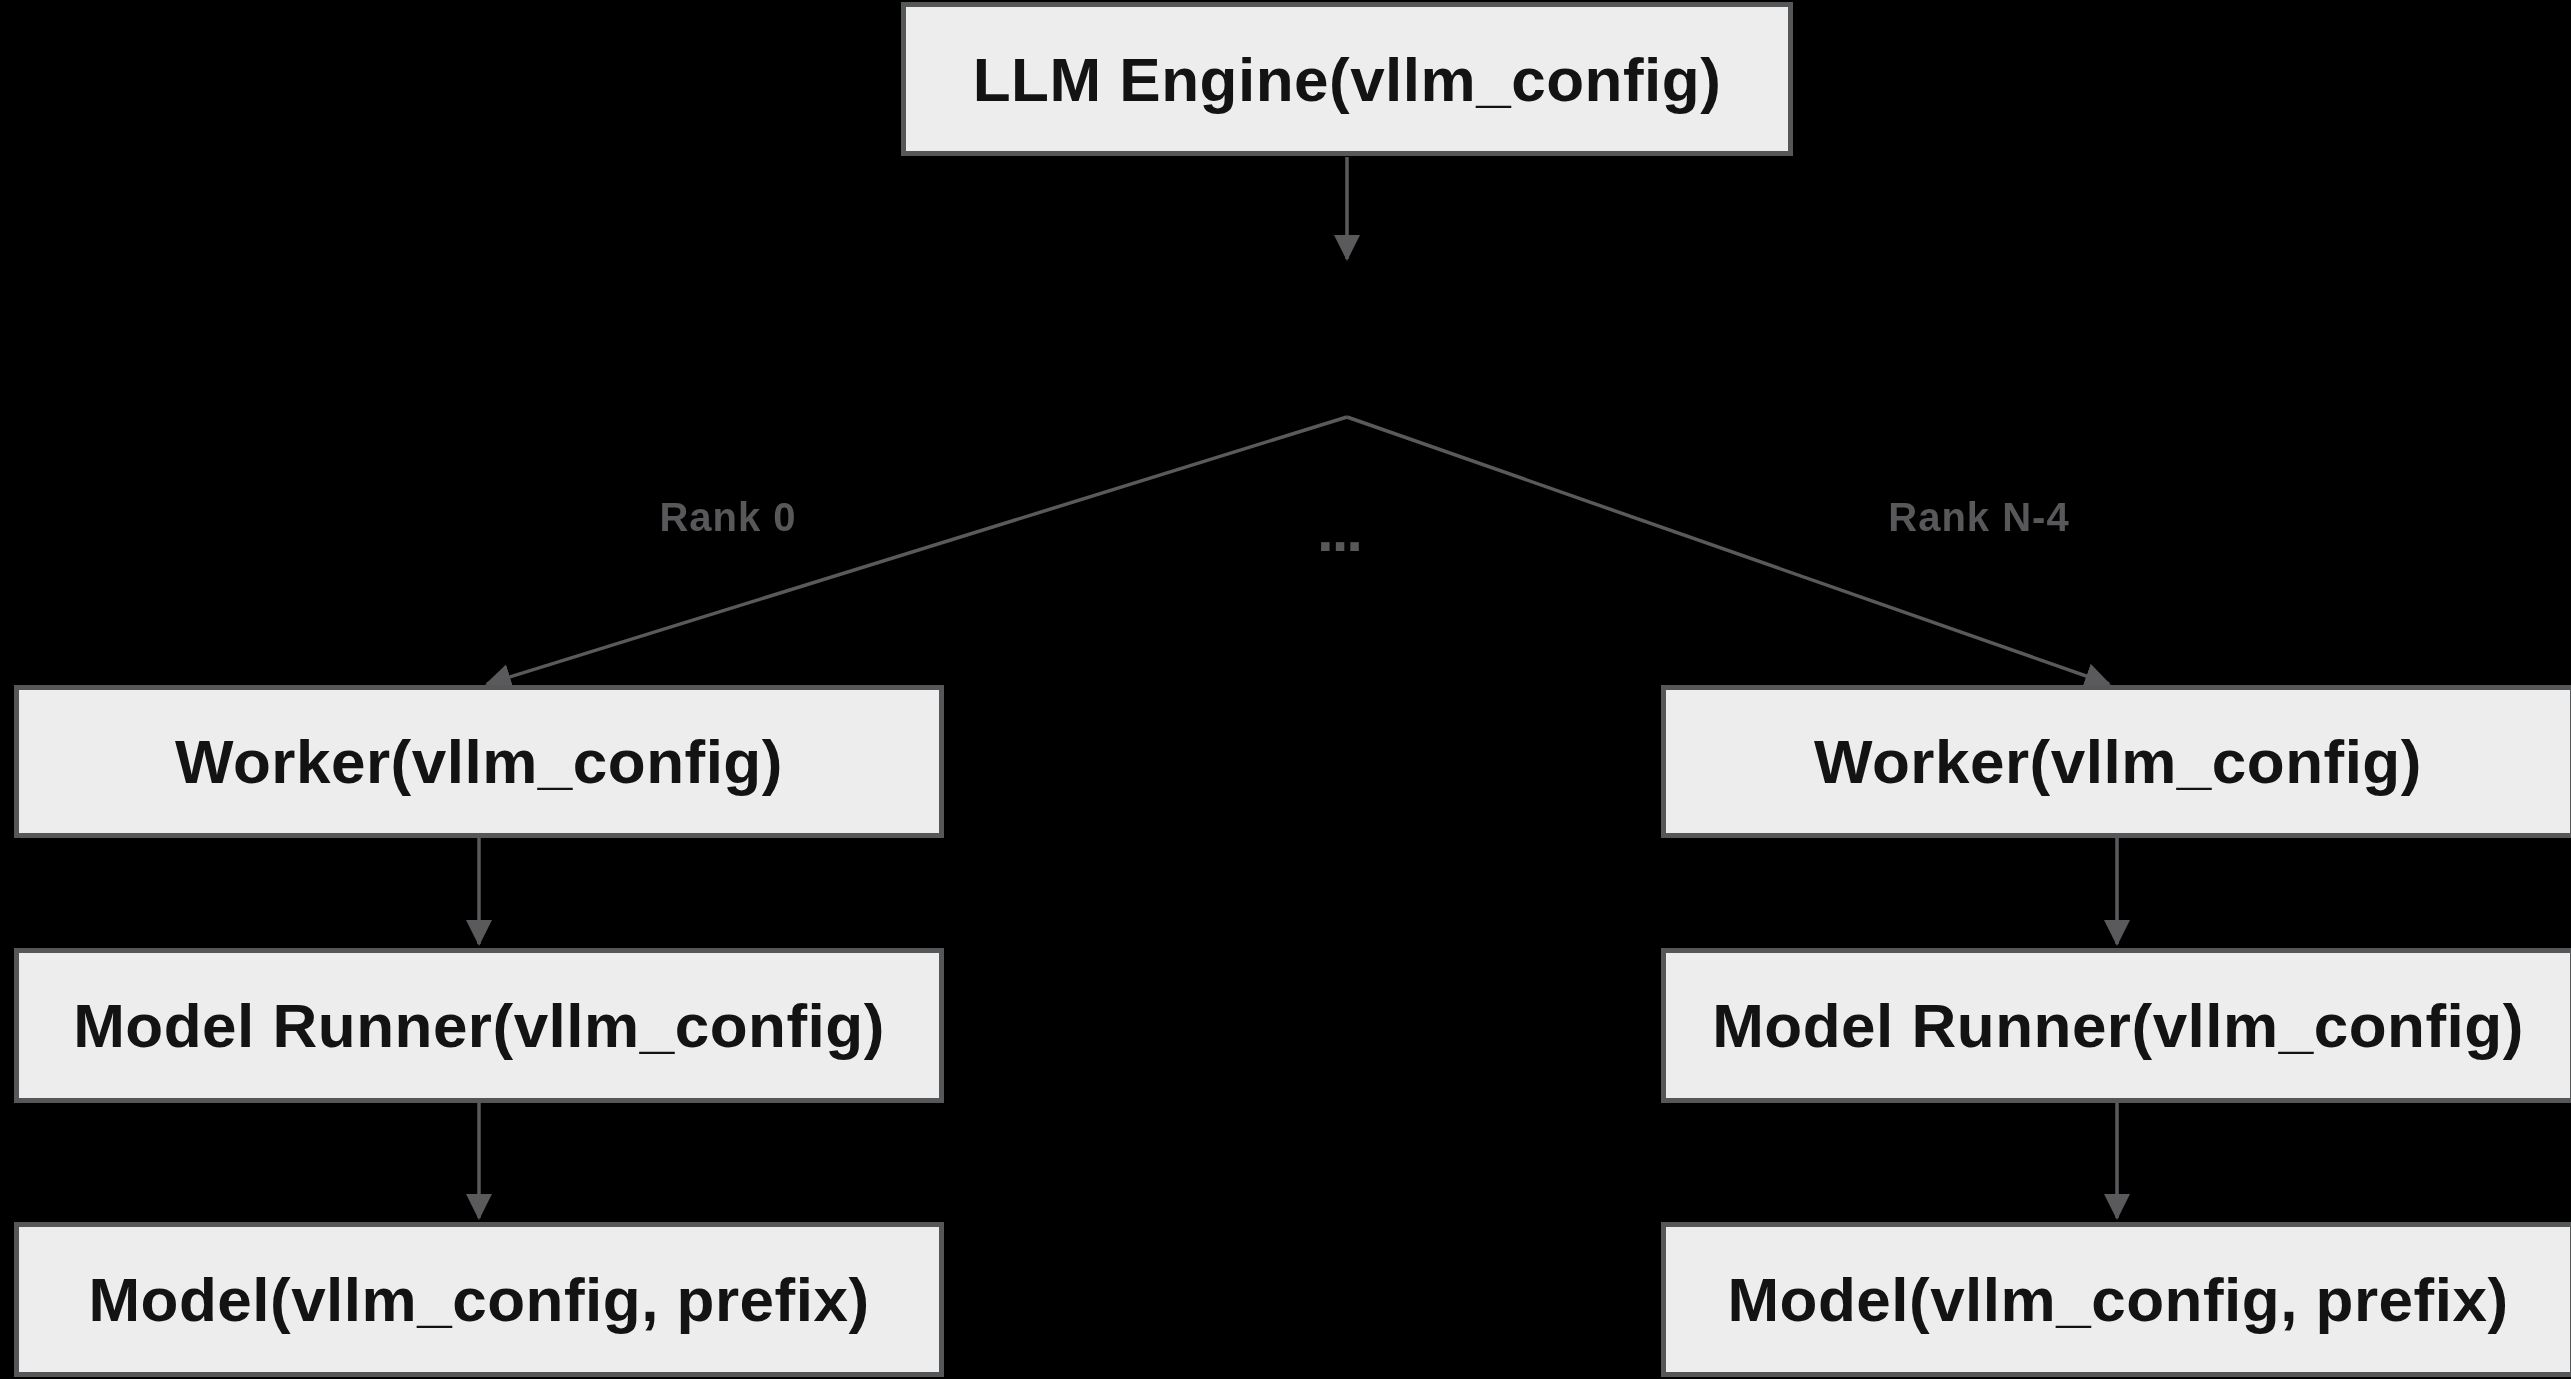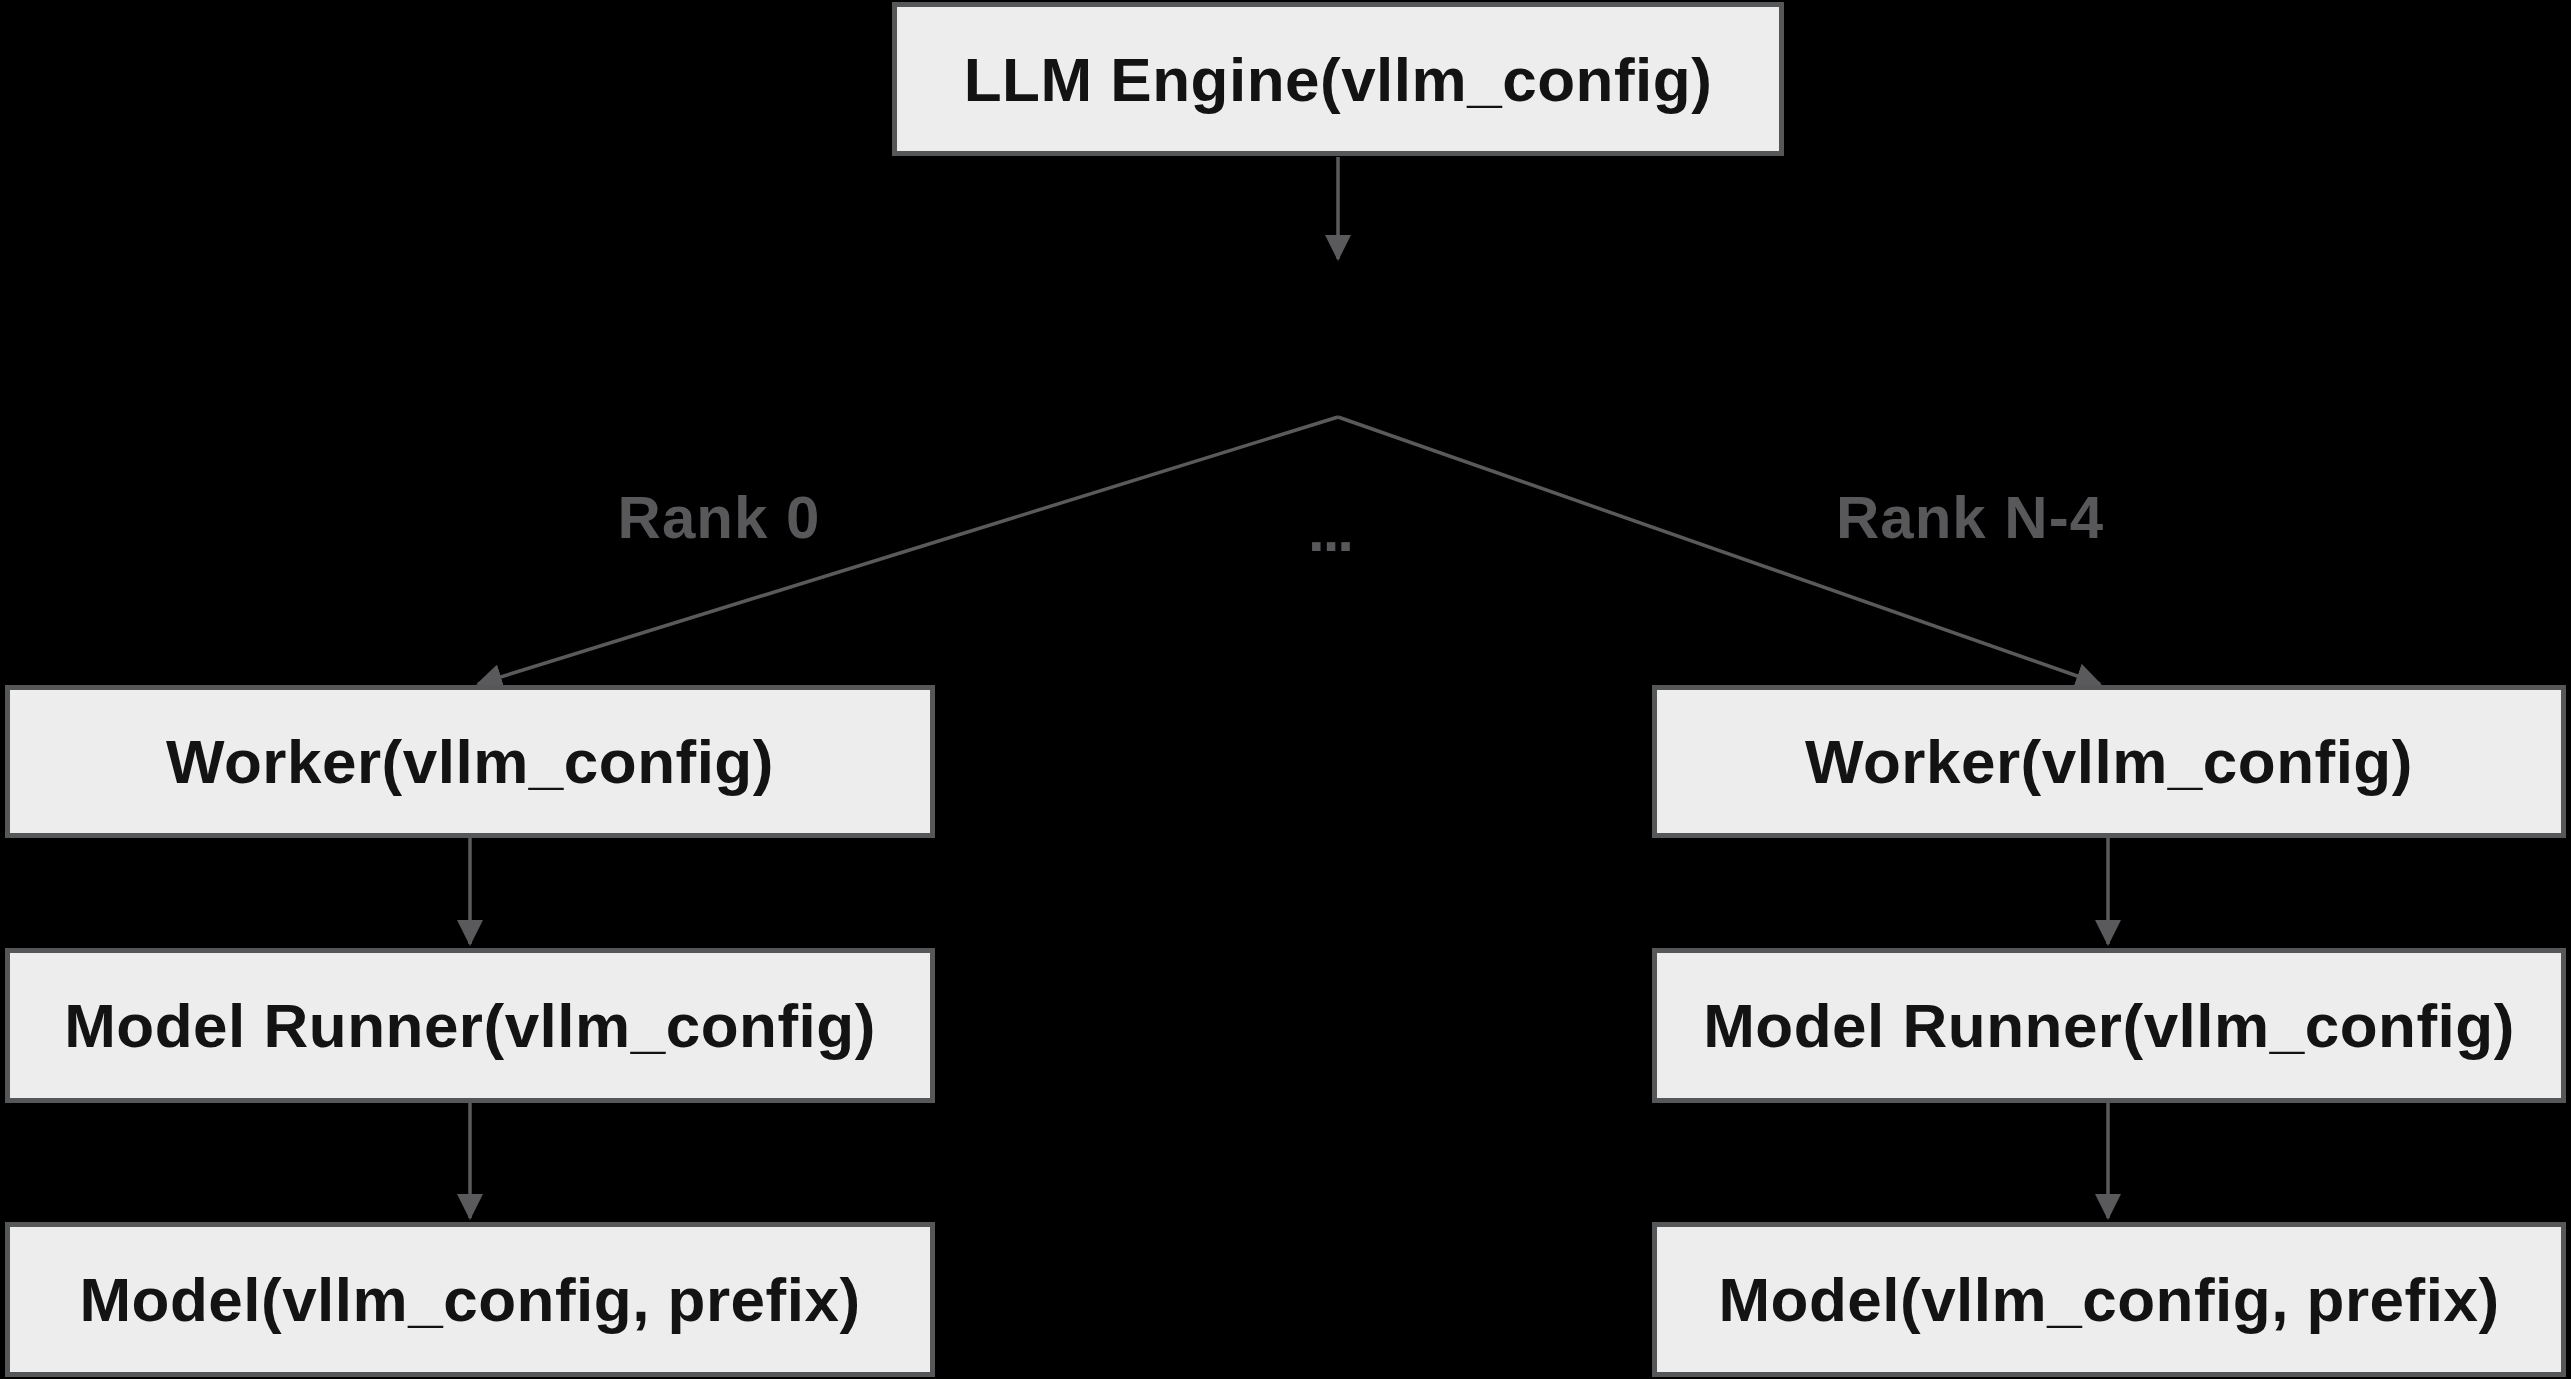--- a/index.html
+++ b/index.html
@@ -7,20 +7,21 @@
     padding: 0;
     background: #000000;
     overflow: hidden;
   }
   .canvas {
     position: relative;
     width: 2254px;
     height: 1379px;
     background: #000000;
     font-family: "Liberation Sans", sans-serif;
+    margin-left: 9px;
   }
   .edges-svg {
     position: absolute;
     left: 0;
     top: 0;
     width: 2571px;
     height: 1379px;
   }
   .edges-svg line {
     stroke: #5a5a5c;
@@ -36,21 +37,21 @@
     font-weight: 600;
     display: flex;
     align-items: center;
     justify-content: center;
     white-space: nowrap;
     letter-spacing: 0.5px;
   }
   .edge-label {
     position: absolute;
     color: #58585a;
-    font-size: 60px;
+    font-size: 40px;
     font-weight: 700;
     white-space: nowrap;
     transform: translate(-50%, -50%);
     letter-spacing: 1px;
   }
   .edge-label.dots {
     font-size: 60px;
     letter-spacing: -2px;
   }
   

